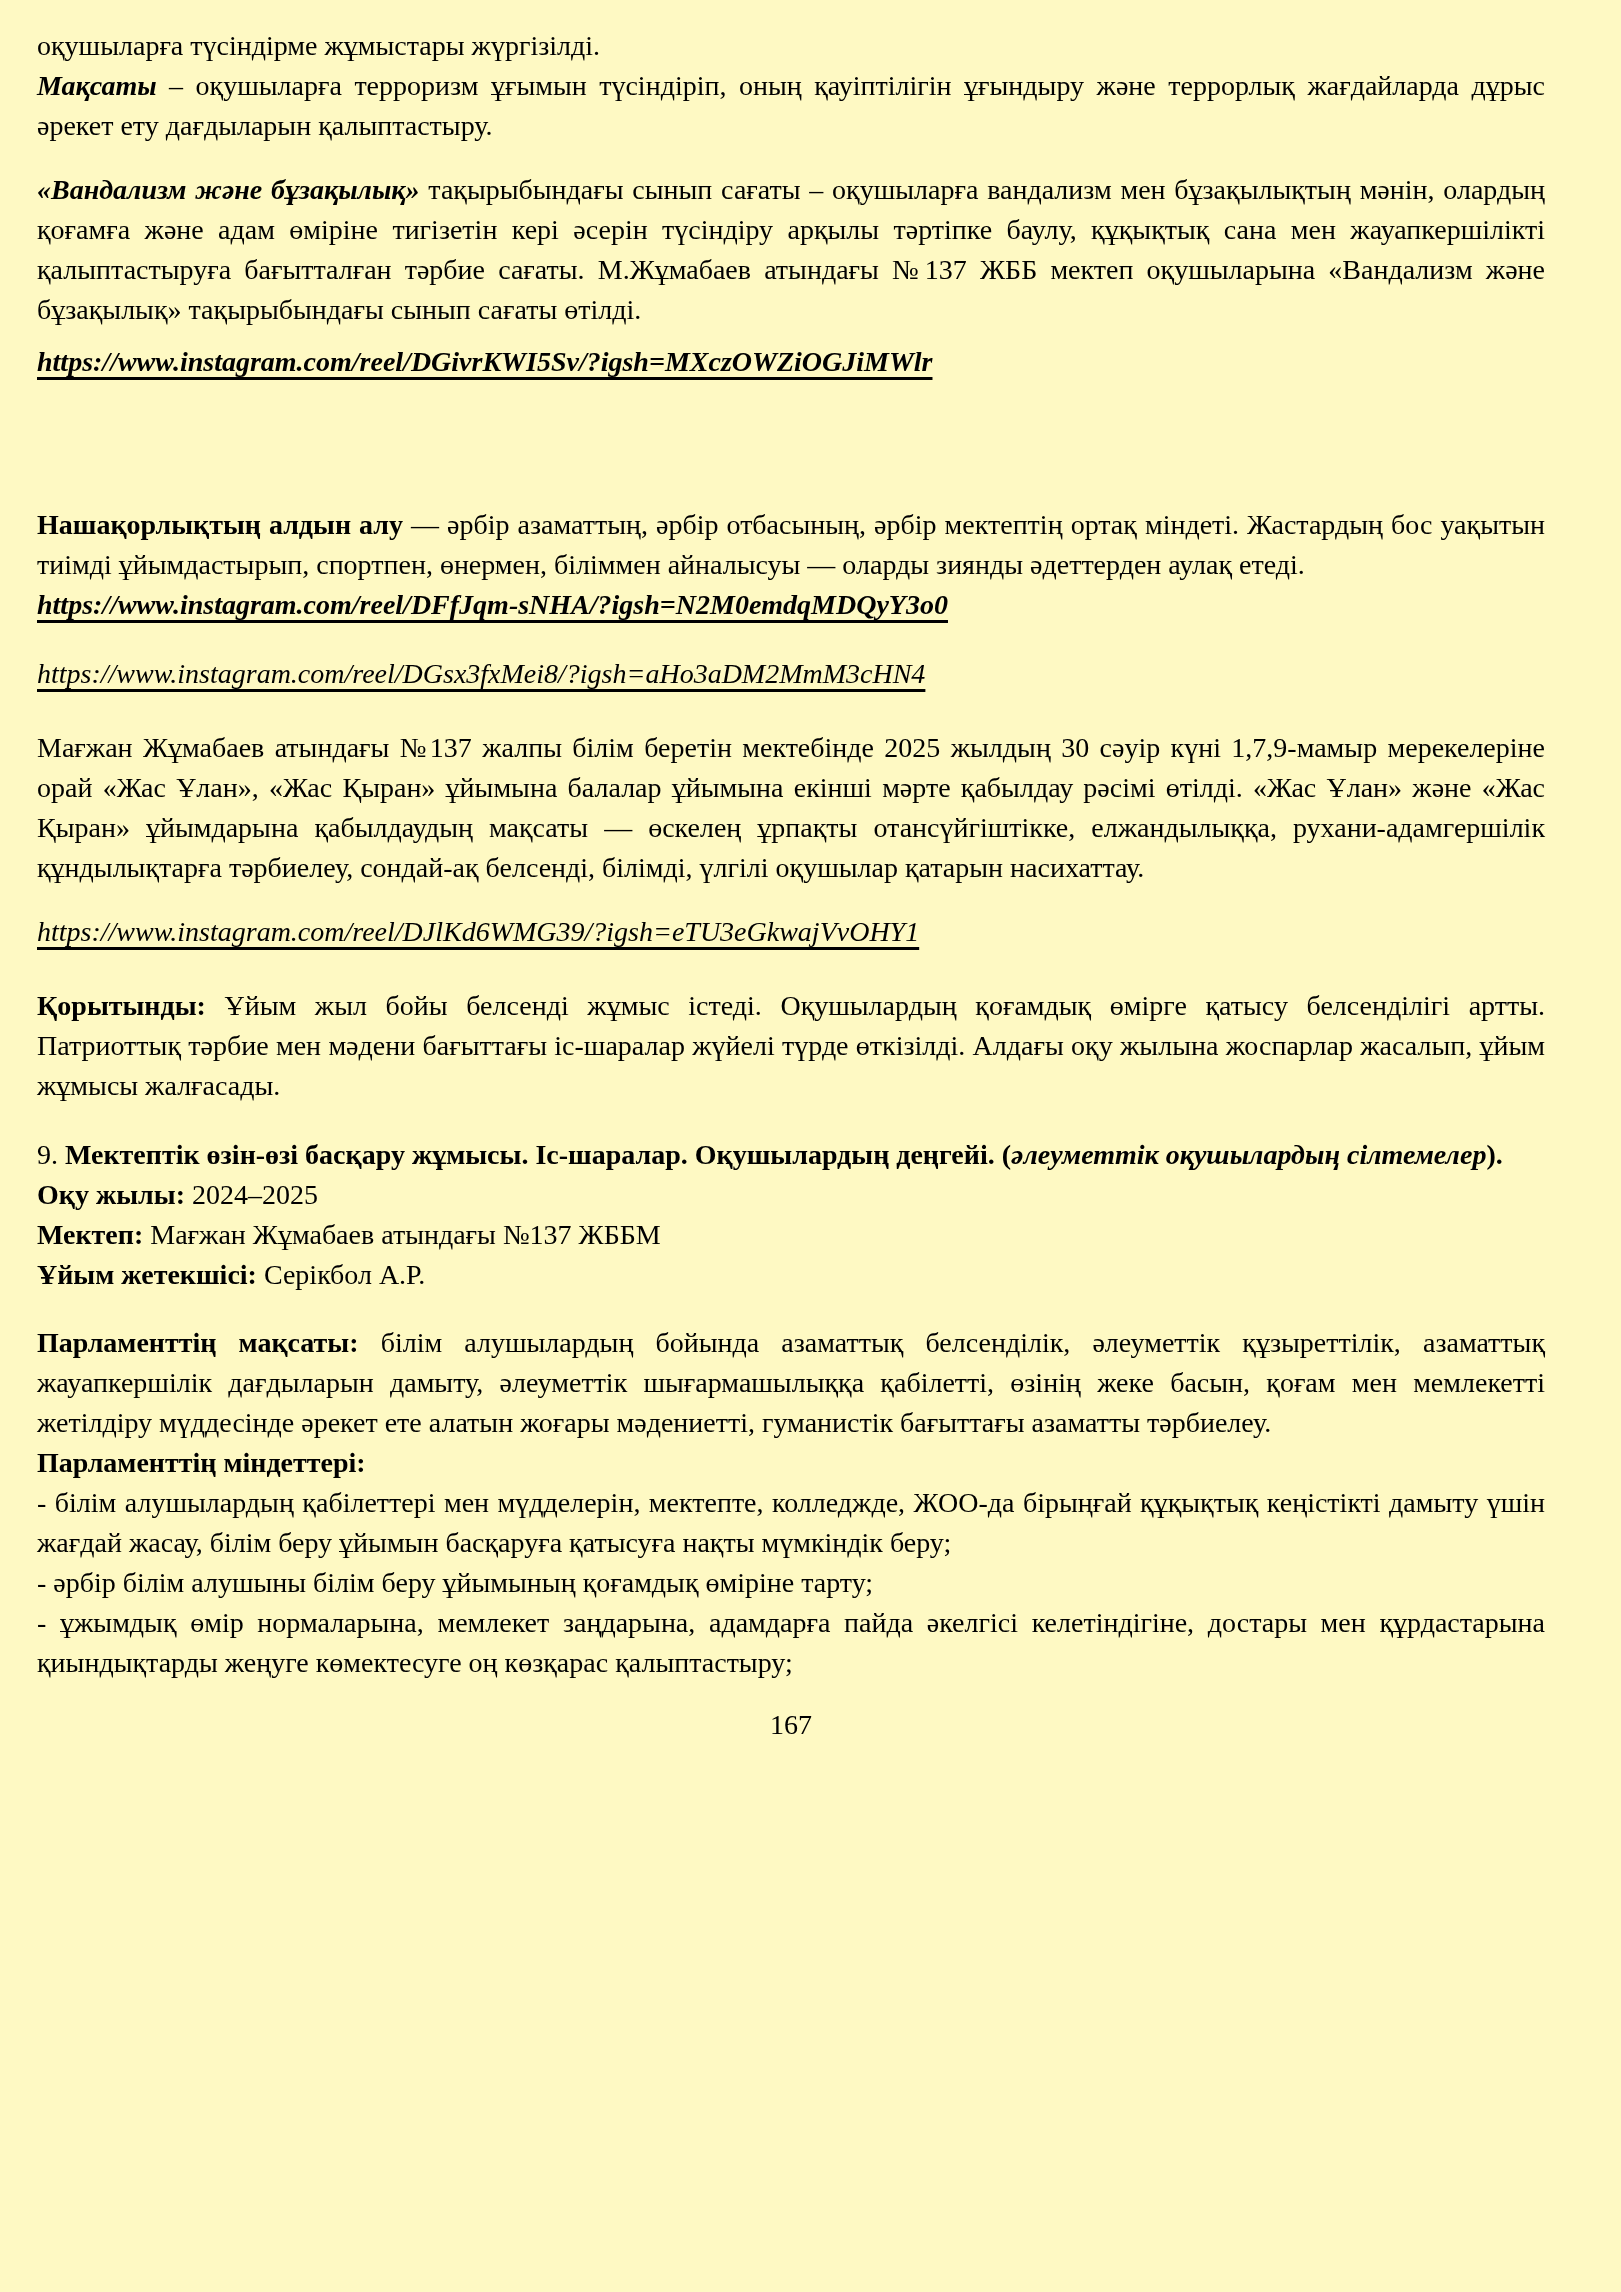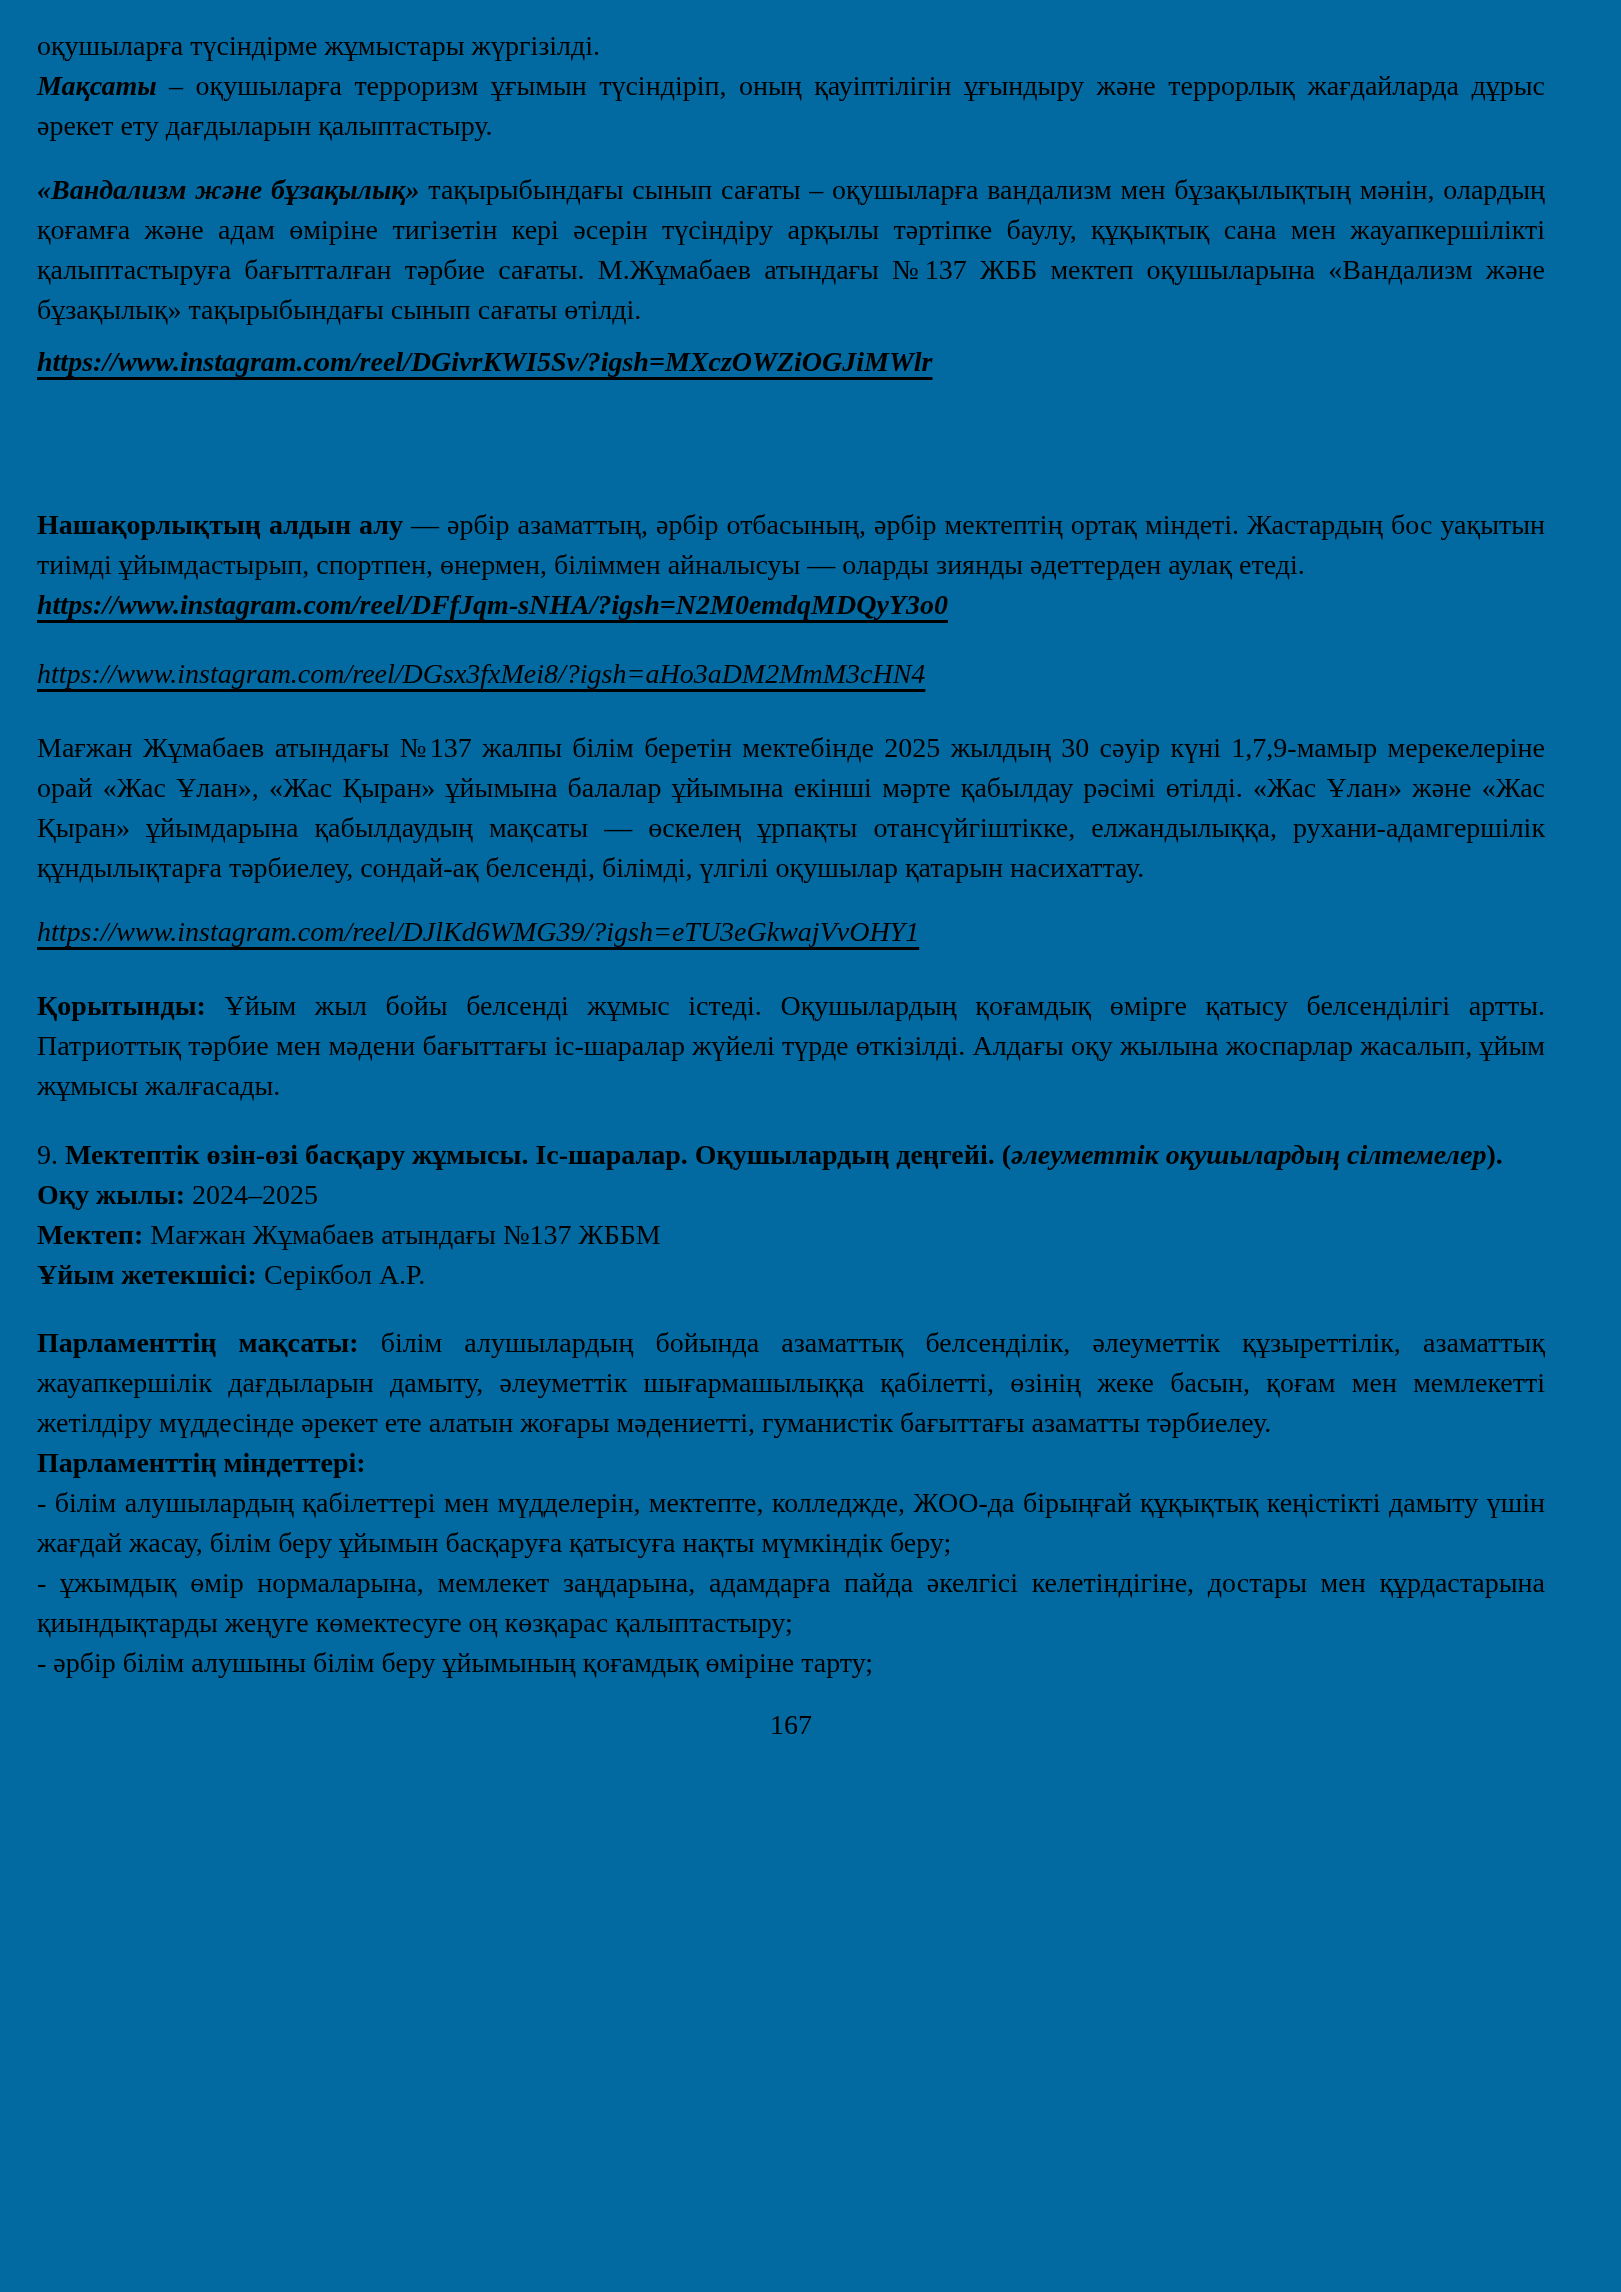--- a/index.html
+++ b/index.html
@@ -6,21 +6,21 @@
     margin: 0;
     padding: 0;
     background: #ffffff;
   }
   .page {
     position: relative;
     width: 1621px;
     height: 2293px;
     box-sizing: border-box;
     padding: 25.5px 76px 0 37px;
-    background: #0369a1;
+    background: #fef9c3;
     color: #000000;
     font-family: "Liberation Serif", "DejaVu Serif", serif;
     font-size: 28px;
     line-height: 40px;
     overflow: hidden;
   }
   p {
     margin: 0;
     text-align: justify;
   }
@@ -82,20 +82,20 @@
   <p><span class="seg-bold">Мектеп:</span><span class="seg-regular"> Мағжан Жұмабаев атындағы №137 ЖББМ</span></p>
 
   <p><span class="seg-bold">Ұйым жетекшісі:</span><span class="seg-regular"> Серікбол А.Р.</span></p>
 
   <p style="margin-top:27.4px"><span class="seg-bold">Парламенттің мақсаты:</span><span class="seg-regular"> білім алушылардың бойында азаматтық белсенділік, әлеуметтік құзыреттілік, азаматтық жауапкершілік дағдыларын дамыту, әлеуметтік шығармашылыққа қабілетті, өзінің жеке басын, қоғам мен мемлекетті жетілдіру мүддесінде әрекет ете алатын жоғары мәдениетті, гуманистік бағыттағы азаматты тәрбиелеу.</span></p>
 
   <p><span class="seg-bold">Парламенттің міндеттері:</span></p>
 
   <p><span class="seg-regular">- білім алушылардың қабілеттері мен мүдделерін, мектепте, колледжде, ЖОО-да бірыңғай құқықтық кеңістікті дамыту үшін жағдай жасау, білім беру ұйымын басқаруға қатысуға нақты мүмкіндік беру;</span></p>
 
+  <p><span class="seg-regular">- әрбір білім алушыны білім беру ұйымының қоғамдық өміріне тарту;</span></p>
+
   <p><span class="seg-regular">- ұжымдық өмір нормаларына, мемлекет заңдарына, адамдарға пайда әкелгісі келетіндігіне, достары мен құрдастарына қиындықтарды жеңуге көмектесуге оң көзқарас қалыптастыру;</span></p>
-
-  <p><span class="seg-regular">- әрбір білім алушыны білім беру ұйымының қоғамдық өміріне тарту;</span></p>
 
   <div class="page-number" style="margin-top:22px">167</div>
 
 </div>
 
 
 </body></html>

